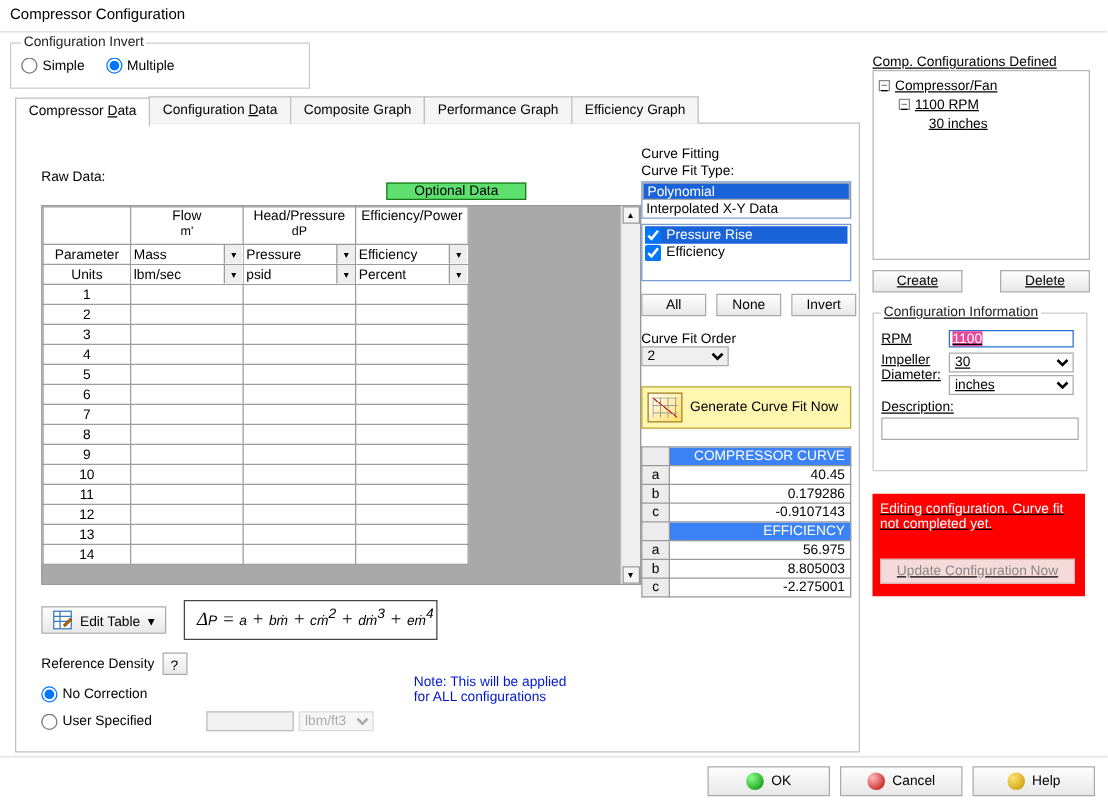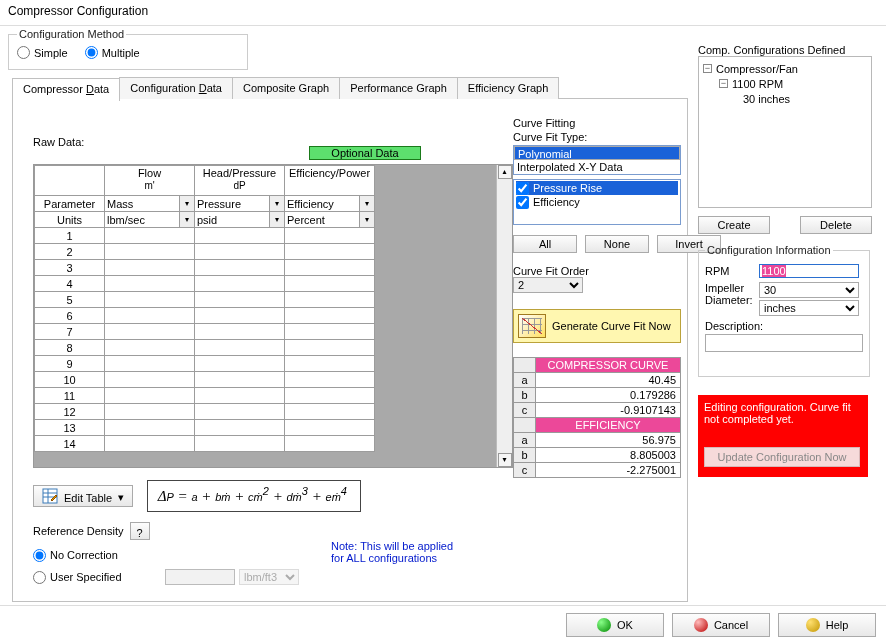--- a/index.html
+++ b/index.html
@@ -30,51 +30,51 @@
 .hdr { background:#ececec; text-align:center; height:30px; vertical-align:top; padding:1px 0; }
 .hdr .sub { font-size:10px;}
 .yel { background:#fafad2;}
 .grn { background:#6fe07f;}
 .blu { background:#1a62d8;}
 .ddcell { position:relative; padding:0 !important; }
 .ddcell .txt { display:block; padding:1px 2px; }
 .ddcell .btn { position:absolute; right:0; top:0; bottom:0; width:15px; border-left:1px solid #9c9c9c; background:#eee; text-align:center; font-size:8px; line-height:15px; cursor:pointer;}
 .tool-btn { border:1px solid #aaa; background:linear-gradient(#fdfdfd,#e8e8e8); padding:2px 8px; cursor:pointer; display:inline-flex; align-items:flex-end; gap:6px;}
 .btn-ico { width:16px; height:16px; }
-.formula { display:inline-block; border:1px solid #444; padding:4px 13px 6px 10px; font-family:"Times New Roman",serif; font-style:italic; font-size:15px; background:#fff;}
+.formula { display:inline-block; border:1px solid #444; padding:4px 2px 6px 10px; font-family:"Times New Roman",serif; font-style:italic; font-size:15px; background:#fff;}
 .note { color:#0018cc; font-size:11px; }
 .refdens .row { display:flex; align-items:center; height:22px;}
 .refdens input[type=text] { width:70px; border:1px solid #bbb; background:#f2f2f2; color:#888;}
 .refdens select { color:#888; background:#f2f2f2;}
 
 .cf-head { color:#000; margin-bottom:2px;}
 .cf-list { width:168px; height:30px; border:1px solid #7a9ccf; overflow:hidden;}
 .cf-list .item { padding:0 3px; height:14px; line-height:14px;}
 .cf-list .sel { background:#1a62d8; color:#fff;}
 .cf-checks { width:168px; height:46px; border:1px solid #7a9ccf; margin-top:4px; padding:1px 2px;}
 .cf-checks .row { display:flex; align-items:center; height:14px; }
 .cf-checks .row.on { background:#1a62d8; color:#fff; }
 .cf-checks input { width:13px; height:13px; margin:0 4px 0 0;}
 .btnrow { display:flex; gap:8px; margin-top:10px;}
-.sbtn { border:1px solid #aaa; background:linear-gradient(#fdfdfd,#e8e8e8); padding:2px 0; width:64px; text-align:center; cursor:pointer;}
+.sbtn { border:1px solid #aaa; background:linear-gradient(#fdfdfd,#e8e8e8); padding:2px 0; width:52px; text-align:center; cursor:pointer;}
 .cfo-lbl { margin-top:12px;}
 .cfo-sel { width:70px; border:1px solid #aaa;}
 .gen-wrap { margin-top:16px; width:168px; height:34px; border:1px solid #bba23a; background:#fff7b0; display:flex; align-items:center; padding:2px 4px; gap:6px; cursor:pointer;}
 .gen-ico { width:28px; height:24px; border:1px solid #a07a20; background:linear-gradient(135deg,#fff,#ffe060); position:relative;}
 .gen-ico::after{content:"";position:absolute;left:3px;top:3px;right:3px;bottom:3px;background:
  linear-gradient(to top right, transparent 48%, #c33 48%, #c33 52%, transparent 52%),
  linear-gradient(#999 1px, transparent 1px) 0 0/6px 6px,
  linear-gradient(90deg,#999 1px, transparent 1px) 0 0/6px 6px;}
 .coeff-wrap { margin-top:14px; width:168px; border-collapse:collapse;}
 .coeff-wrap td, .coeff-wrap th { border:1px solid #999; padding:1px 4px; font-size:11px;}
-.coeff-wrap .sechead { background:#ec4899; color:#fff; text-align:center; font-weight:normal;}
+.coeff-wrap .sechead { background:#3b82f6; color:#fff; text-align:right; font-weight:normal;}
 .coeff-wrap .key { background:#ececec; text-align:center; width:22px;}
 .coeff-wrap .val { text-align:right; background:#fff;}
 
-.rcol { position:absolute; left:698px; top:18px; width:174px;}
+.rcol { position:absolute; left:698px; top:18px; width:174px;text-decoration:underline;}
 .tree-box { border:1px solid #b8b8b8; height:152px; padding:4px 4px; background:#fff; font-size:11px;}
 .tree-row { white-space:nowrap; height:15px; display:flex; align-items:center;}
 .tw { width:12px; text-align:center; color:#555;}
 .tw.box { border:1px solid #888; width:9px; height:9px; line-height:7px; font-size:9px; margin:0 4px 0 0; cursor:pointer;}
 .create-del { display:flex; justify-content:space-between; margin-top:8px;}
 .create-del .b { width:72px; border:1px solid #aaa; background:linear-gradient(#fdfdfd,#e8e8e8); padding:2px 0; text-align:center; cursor:pointer;}
 .cfg-info .row { display:flex; align-items:center; margin-top:4px;}
 .cfg-info .lab { width:54px; }
 .rpm-in { width:100px; border:1px solid #2a6fd0; padding:0 2px;}
 .rpm-in .v { background:#ec4899; color:#fff; display:inline;}
@@ -95,21 +95,21 @@
 select { font-size:11px;}
 </style>
 </head>
 <body>
 
 <div class="titlebar">Compressor Configuration</div>
 
 <div class="content">
 
   <fieldset class="fieldset" style="width:240px; position:absolute; left:8px; top:2px;">
-    <legend class="fs-legend">Configuration Method</legend>
+    <legend class="fs-legend">Configuration Invert</legend>
     <label class="radio">
       <input type="radio" name="cm" style="">
         <span>Simple</span>
     </label>
     <label class="radio">
       <input type="radio" name="cm" checked="" style="">
         <span>Multiple</span>
     </label>
   </fieldset>
 

